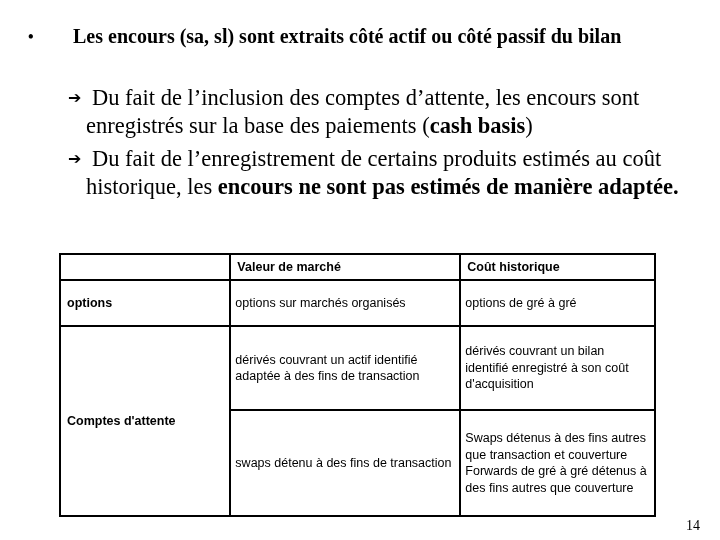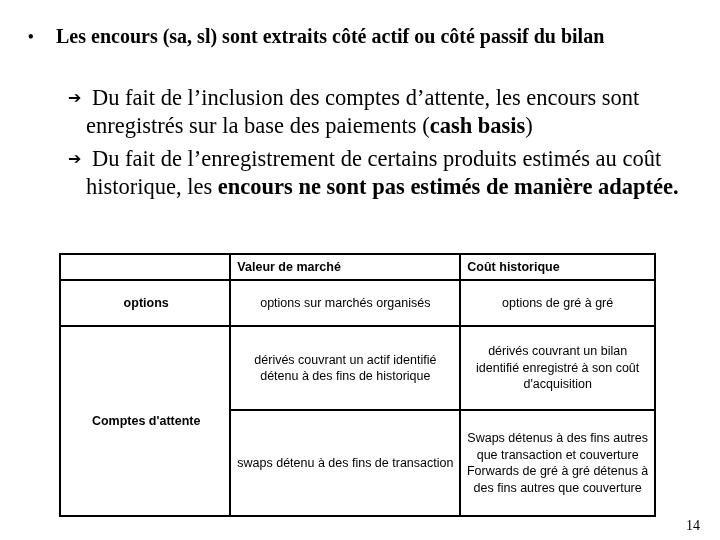--- a/index.html
+++ b/index.html
@@ -28,21 +28,21 @@
       line-height: 25px;
     }
     .bullet-l1 .dot {
       position: absolute;
       left: 0;
       top: 0;
       font-size: 16px;
     }
     .bullet-l1 .txt {
       display: block;
-      margin-left: 28px;
+      margin-left: 45px;
     }
     .bullet-l2 {
       position: absolute;
       left: 68px;
       width: 630px;
       font-family: "Liberation Serif", "DejaVu Serif", serif;
       font-size: 22.5px;
       line-height: 28px;
     }
     .bullet-l2 .arrow {
@@ -71,21 +71,20 @@
       width: 597px;
       border-collapse: collapse;
       font-family: "Liberation Sans", "DejaVu Sans", sans-serif;
       font-size: 12.5px;
       line-height: 16.5px;
     }
     table.grid td {
       border: 2px solid #000000;
       padding: 0 4px;
       vertical-align: middle;
-      text-align: center;
     }
     .col1 { width: 167px; }
     .col2 { width: 228px; }
     .col3 { width: 190px; }
     .row-head td { height: 24px; vertical-align: bottom; padding-bottom: 2px; }
     .row-head .h-label {
       font-weight: bold;
       text-align: left;
       padding-left: 6px;
     }
@@ -133,21 +132,21 @@
       <td class="col2 h-label">Valeur de marché</td>
       <td class="col3 h-label">Coût historique</td>
     </tr>
     <tr class="row-options">
       <td class="left-label">options</td>
       <td>options sur marchés organisés</td>
       <td>options de gré à gré</td>
     </tr>
     <tr class="row-deriv">
       <td class="left-label" rowspan="2">Comptes d'attente</td>
-      <td>dérivés couvrant un actif identifié détenu à des fins de historique</td>
+      <td>dérivés couvrant un actif identifié adaptée à des fins de transaction</td>
       <td>dérivés couvrant un bilan identifié enregistré à son coût d'acquisition</td>
     </tr>
     <tr class="row-swaps">
       <td>swaps détenu à des fins de transaction</td>
       <td>
         <div>Swaps détenus à des fins autres que transaction et couverture</div>
         <div>Forwards de gré à gré détenus à des fins autres que couverture</div>
       </td>
     </tr>
   </tbody>

